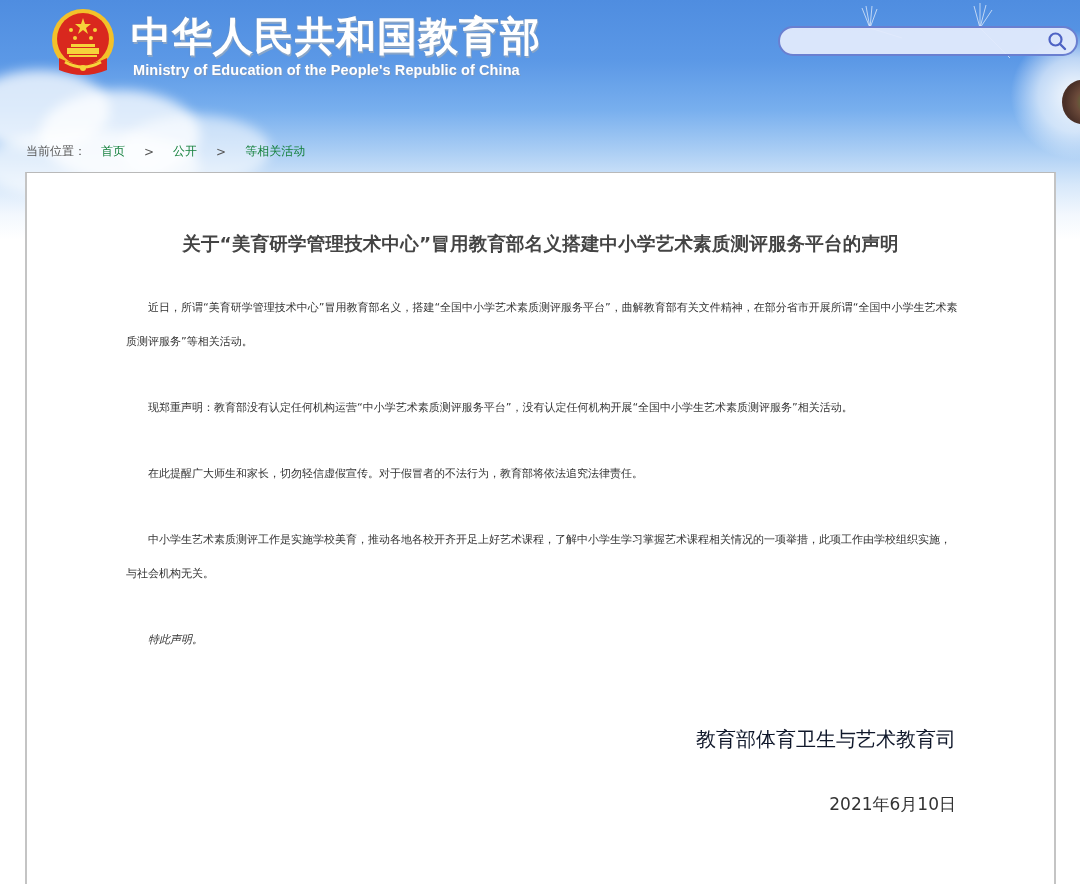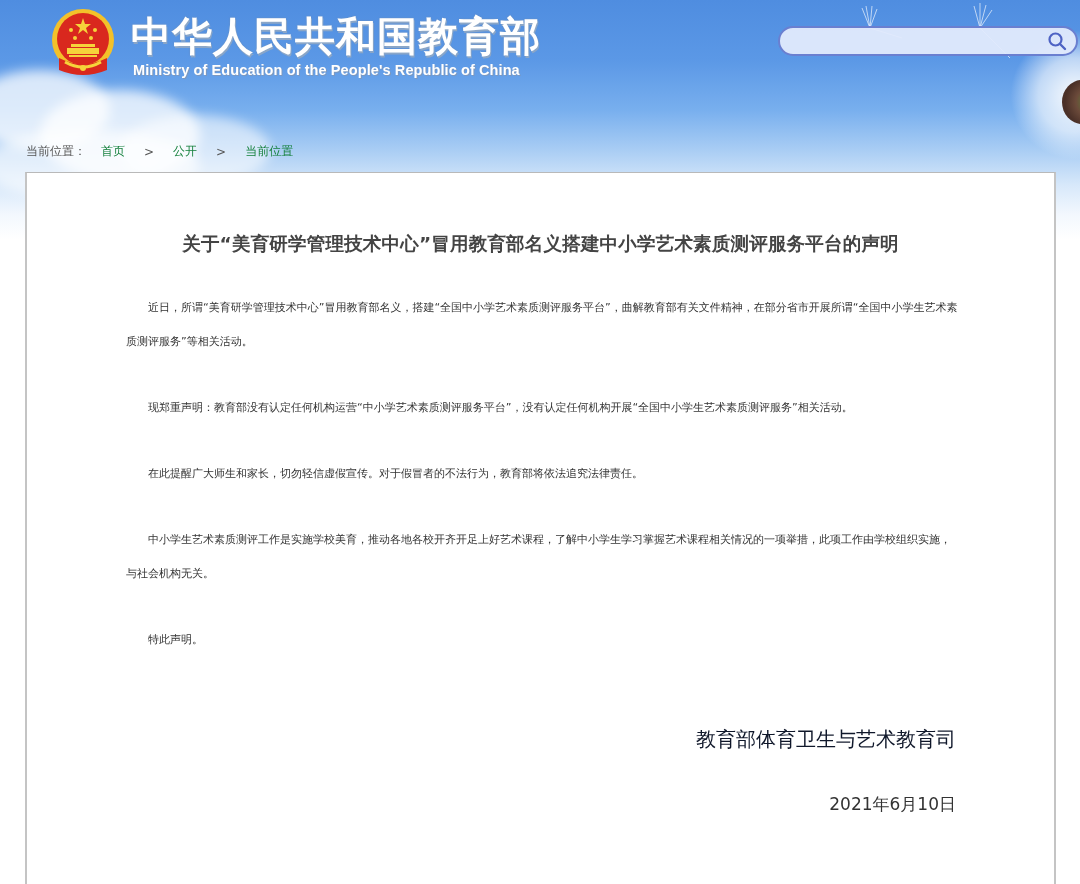--- a/index.html
+++ b/index.html
@@ -88,21 +88,21 @@
       position: absolute; left: 0; top: 58px; width: 100%;
       text-align: center;
       font-size: 18.5px; font-weight: bold; color: #444;
       letter-spacing: 0.2px;
     }
     .article-body {
       position: absolute; left: 99px; top: 118px; width: 832px;
       font-size: 11px; color: #333; line-height: 34px;
     }
     .article-body p { text-indent: 2em; margin-bottom: 32px; }
-    .article-body p.closing { margin-bottom: 33px; }
+    .article-body p.closing { margin-bottom: 33px; font-style: italic; }
     .signature {
       position: absolute; right: 98px; top: 553px;
       font-size: 20px; color: #0f172a; text-align: right;
     }
     .date {
       position: absolute; right: 98px; top: 620px;
       font-size: 17px; color: #333; text-align: right;
     }
   </style>
 </head>
@@ -164,21 +164,21 @@
     </span>
   </div>
 </header>
 
 <nav class="breadcrumb">
   <span>当前位置：</span>
   <a href="#">首页</a>
   <span class="sep">&gt;</span>
   <a href="#">公开</a>
   <span class="sep">&gt;</span>
-  <a href="#">当前位置</a>
+  <a href="#">等相关活动</a>
 </nav>
 
 <main class="content-box">
   <h1 class="article-title">关于“美育研学管理技术中心”冒用教育部名义搭建中小学艺术素质测评服务平台的声明</h1>
   <div class="article-body">
     <p>近日，所谓“美育研学管理技术中心”冒用教育部名义，搭建“全国中小学艺术素质测评服务平台”，曲解教育部有关文件精神，在部分省市开展所谓“全国中小学生艺术素质测评服务”等相关活动。</p>
     <p>现郑重声明：教育部没有认定任何机构运营“中小学艺术素质测评服务平台”，没有认定任何机构开展“全国中小学生艺术素质测评服务”相关活动。</p>
     <p>在此提醒广大师生和家长，切勿轻信虚假宣传。对于假冒者的不法行为，教育部将依法追究法律责任。</p>
     <p>中小学生艺术素质测评工作是实施学校美育，推动各地各校开齐开足上好艺术课程，了解中小学生学习掌握艺术课程相关情况的一项举措，此项工作由学校组织实施，与社会机构无关。</p>
     <p class="closing">特此声明。</p>

